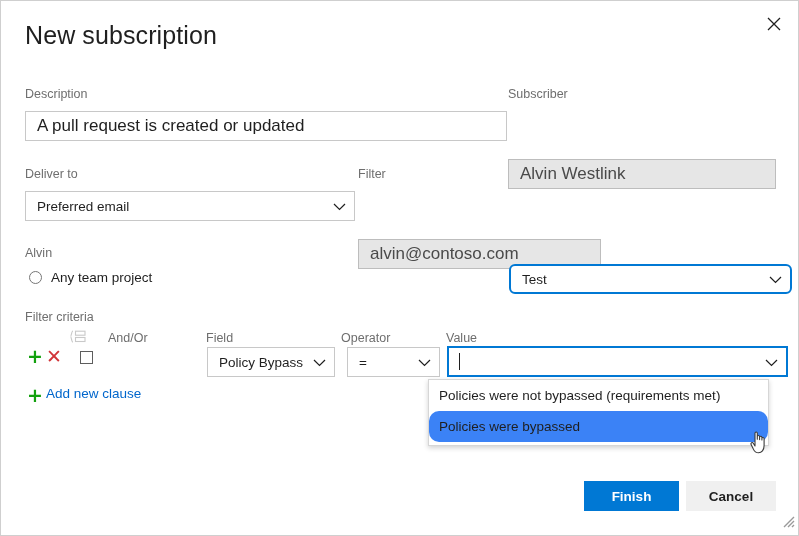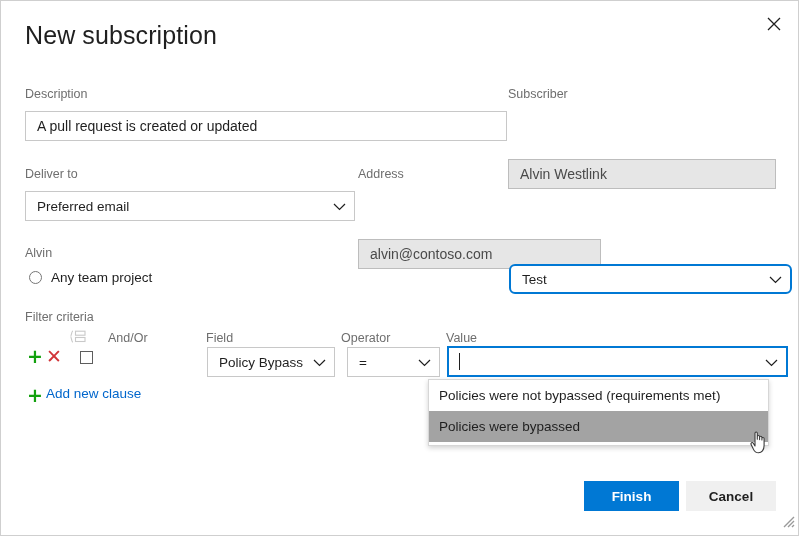--- a/index.html
+++ b/index.html
@@ -50,21 +50,21 @@
   .field-label {
     font-size: 12.5px;
     color: #6e6e6e;
     line-height: 16px;
   }
   .txt-input {
     box-sizing: border-box;
     height: 30px;
     border: 1px solid #c8c8c8;
     background: #ffffff;
-    font-size: 14px;
+    font-size: 17px;
     color: #1f1f1f;
     padding: 0 11px;
     display: flex;
     align-items: center;
     white-space: nowrap;
     overflow: hidden;
   }
   .txt-input.disabled {
     background: #e6e6e6;
     border: 1px solid #bdbdbd;
@@ -164,21 +164,21 @@
     background: #ffffff;
     border: 1px solid #d6d6d6;
     box-shadow: 0 2px 5px rgba(0,0,0,0.18);
     padding-bottom: 3px;
   }
   .dd-option {
     height: 31px; display: flex; align-items: center;
     padding: 0 10px; font-size: 13.5px; color: #1f1f1f;
     cursor: pointer; white-space: nowrap;
   }
-  .dd-option.hovered { background: #a3a3a3; }
+  .dd-option.hovered { background: #3b82f6; border-radius: 10px; }
 
   #add-clause-plus {
     position: absolute; left: 26px; top: 385px;
     font-size: 19px; color: #13a10e; line-height: 1;
     font-weight: bold; cursor: pointer; font-family: "DejaVu Sans", sans-serif;
   }
   #add-clause-link {
     position: absolute; left: 45px; top: 385px;
     font-size: 13.5px; color: #0066cc; cursor: pointer;
     white-space: nowrap;
@@ -230,21 +230,21 @@
   <div id="deliver-label" class="field-label">Deliver to</div>
   <div id="deliver-select" class="sel">
     <span>Preferred email</span>
     <span class="chev">
       <svg width="13" height="8" viewBox="0 0 13 8">
           <path d="M1 1 L6.5 6.5 L12 1" stroke="#1f1f1f" stroke-width="1.2" fill="none"></path>
         </svg>
     </span>
   </div>
 
-  <div id="address-label" class="field-label">Address</div>
+  <div id="address-label" class="field-label">Filter</div>
   <div id="address-input" class="txt-input disabled">alvin@contoso.com</div>
 
   <div id="filter-label" class="field-label">Alvin</div>
 
   <div id="radio-any" class="radio-row">
     <span class="radio-mark"></span>
     <span class="radio-text">Any team project</span>
   </div>
 
 

